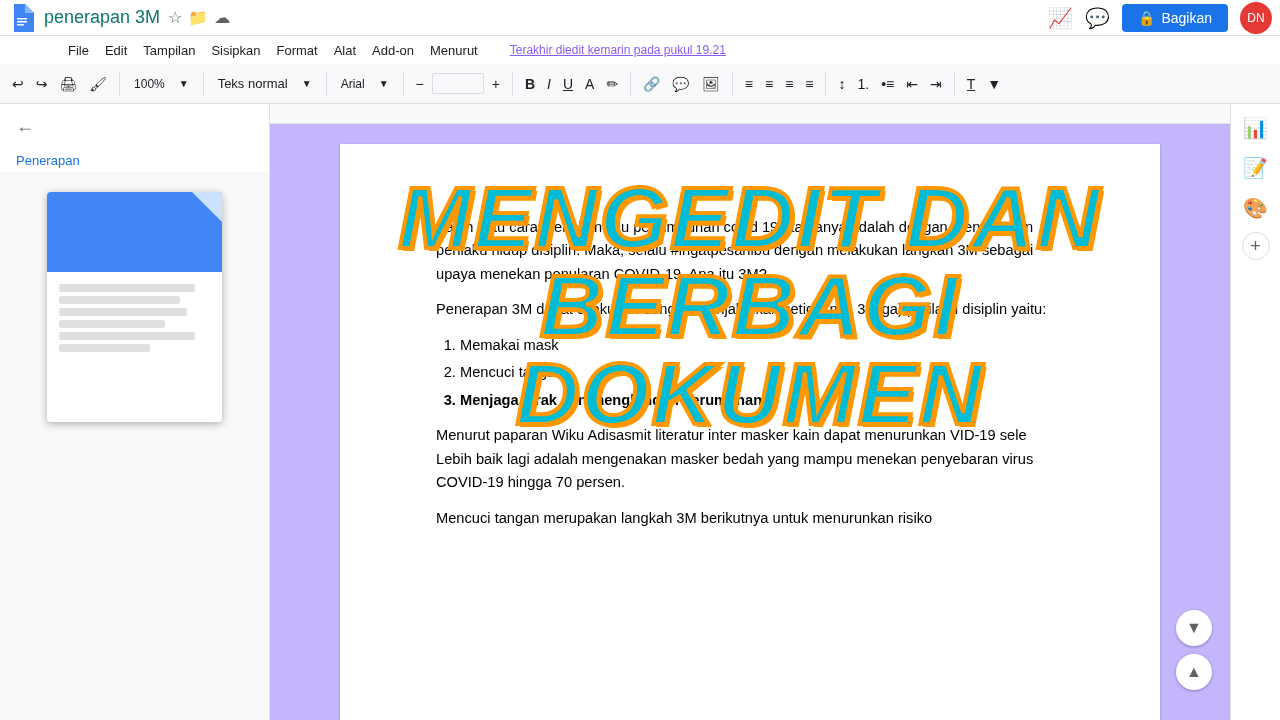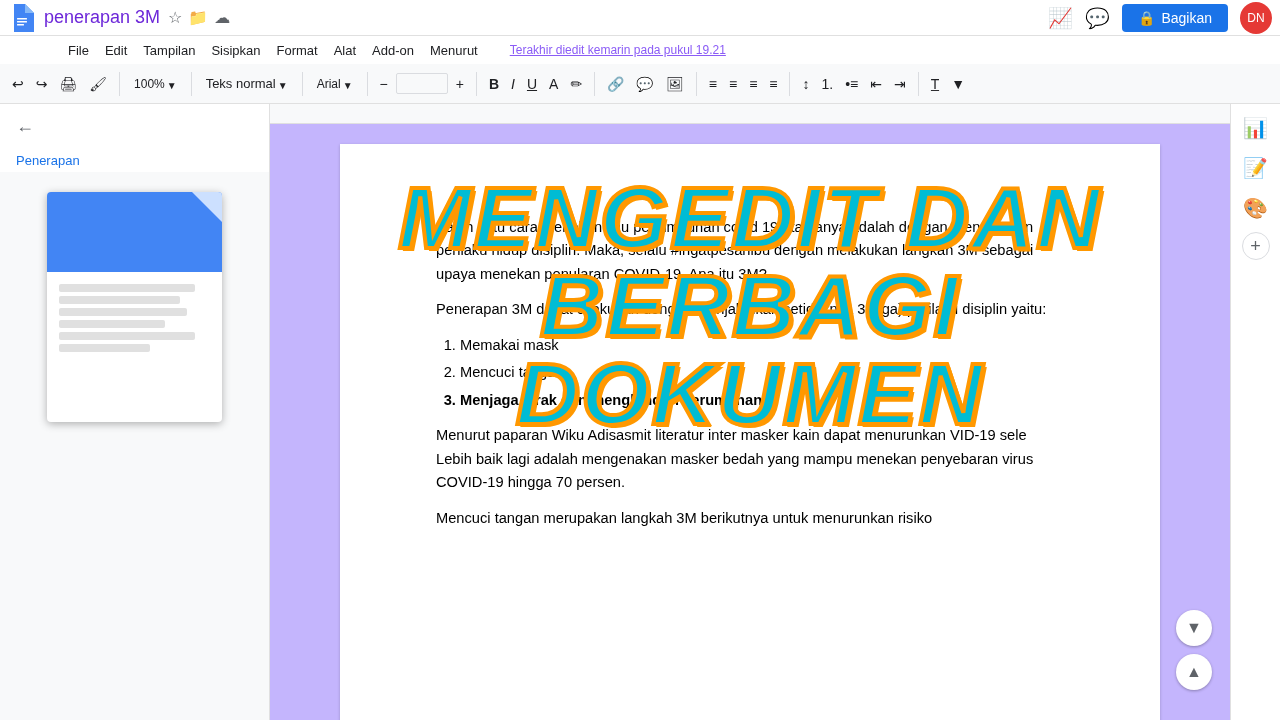--- a/index.html
+++ b/index.html
@@ -5,21 +5,21 @@
     * { margin: 0; padding: 0; box-sizing: border-box; }
     body { width: 1280px; height: 720px; overflow: hidden; font-family: Arial, sans-serif; background: #f0f0f0; }
 
     
     #top-bar {
       display: flex; align-items: center; background: #fff;
       padding: 4px 8px; border-bottom: 1px solid #e0e0e0;
       height: 36px;
     }
     #docs-logo { width: 28px; height: 28px; margin-right: 8px; }
-    #doc-title { font-size: 18px; color: #6d28d9; font-weight: 400; }
+    #doc-title { font-size: 18px; color: #0f766e; font-weight: 400; }
     #doc-title-icons { display: flex; align-items: center; gap: 6px; margin-left: 8px; }
     #doc-title-icons span { font-size: 16px; color: #5f6368; cursor: pointer; }
     #top-right { margin-left: auto; display: flex; align-items: center; gap: 12px; }
     #activity-icon, #comment-icon { font-size: 20px; color: #5f6368; cursor: pointer; }
     #share-btn {
       background: #1a73e8; color: #fff; border: none; border-radius: 4px;
       padding: 6px 16px; font-size: 14px; cursor: pointer; display: flex; align-items: center; gap: 6px;
     }
     #share-btn .lock-icon { font-size: 14px; }
     #avatar { width: 32px; height: 32px; border-radius: 50%; background: #e53935; display: flex; align-items: center; justify-content: center; color: #fff; font-size: 12px; }
@@ -37,22 +37,22 @@
       display: flex; align-items: center; background: #f8f9fa;
       padding: 4px 8px; gap: 4px; border-bottom: 1px solid #e0e0e0;
       height: 40px; flex-wrap: nowrap;
     }
     .toolbar-btn {
       background: none; border: none; cursor: pointer; padding: 2px 4px;
       color: #202124; font-size: 14px; border-radius: 2px; display: flex; align-items: center;
     }
     .toolbar-separator { width: 1px; height: 24px; background: #dadce0; margin: 0 4px; }
     .toolbar-dropdown {
-      display: flex; align-items: flex-end; background: none; border: none;
-      cursor: pointer; padding: 2px 6px; font-size: 12px; color: #202124; border-radius: 2px;
+      display: flex; align-items: center; background: none; border: none;
+      cursor: pointer; padding: 2px 6px; font-size: 12px; color: #202124; border-radius: 2px; gap: 12px;
     }
     .toolbar-dropdown .arrow { font-size: 10px; margin-left: 2px; }
     #font-name { min-width: 70px; font-size: 13px; }
     #font-size { width: 36px; font-size: 13px; padding-left: 44px; }
 
     
     #main { display: flex; height: calc(720px - 36px - 28px - 40px); }
 
     
     #left-sidebar {

